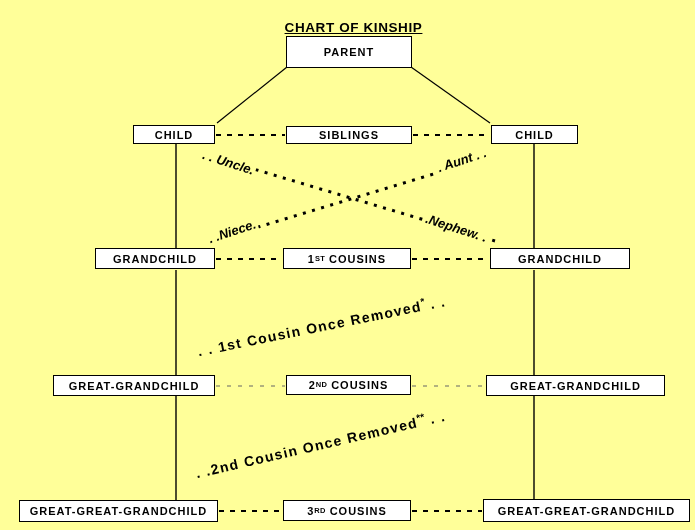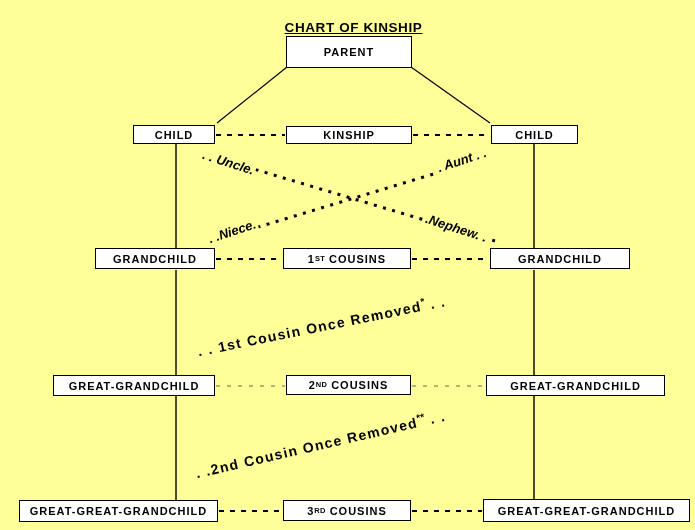--- a/index.html
+++ b/index.html
@@ -82,21 +82,21 @@
   <div class="rel" style="left:207px;top:232px;transform:rotate(-18deg);">. .Niece.</div>
   <div class="rel" style="left:424px;top:210px;transform:rotate(18deg);">.Nephew. .</div>
 
   <div class="rel-big" style="left:195px;top:344px;transform:rotate(-11.5deg);"><span>. . 1st Cousin Once Removed</span><sup>*</sup><span> . .</span></div>
 
   <div class="rel-big" style="left:193px;top:466px;transform:rotate(-13deg);"><span>. .2nd Cousin Once Removed</span><sup>**</sup><span> . .</span></div>
 
   <div class="kbox" style="left:286px;top:36px;width:126px;height:32px;">PARENT</div>
 
   <div class="kbox" style="left:133px;top:125px;width:82px;height:19px;">CHILD</div>
-  <div class="kbox" style="left:286px;top:126px;width:126px;height:18px;">KINSHIP</div>
+  <div class="kbox" style="left:286px;top:126px;width:126px;height:18px;">SIBLINGS</div>
   <div class="kbox" style="left:491px;top:125px;width:87px;height:19px;">CHILD</div>
 
   <div class="kbox" style="left:95px;top:248px;width:120px;height:21px;">GRANDCHILD</div>
   <div class="kbox" style="left:283px;top:248px;width:128px;height:21px;"><span>1</span><sup>ST</sup><span> COUSINS</span></div>
   <div class="kbox" style="left:490px;top:248px;width:140px;height:21px;">GRANDCHILD</div>
 
   <div class="kbox" style="left:53px;top:375px;width:162px;height:21px;">GREAT-GRANDCHILD</div>
   <div class="kbox" style="left:286px;top:375px;width:125px;height:20px;"><span>2</span><sup>ND</sup><span> COUSINS</span></div>
   <div class="kbox" style="left:486px;top:375px;width:179px;height:21px;">GREAT-GRANDCHILD</div>
 

